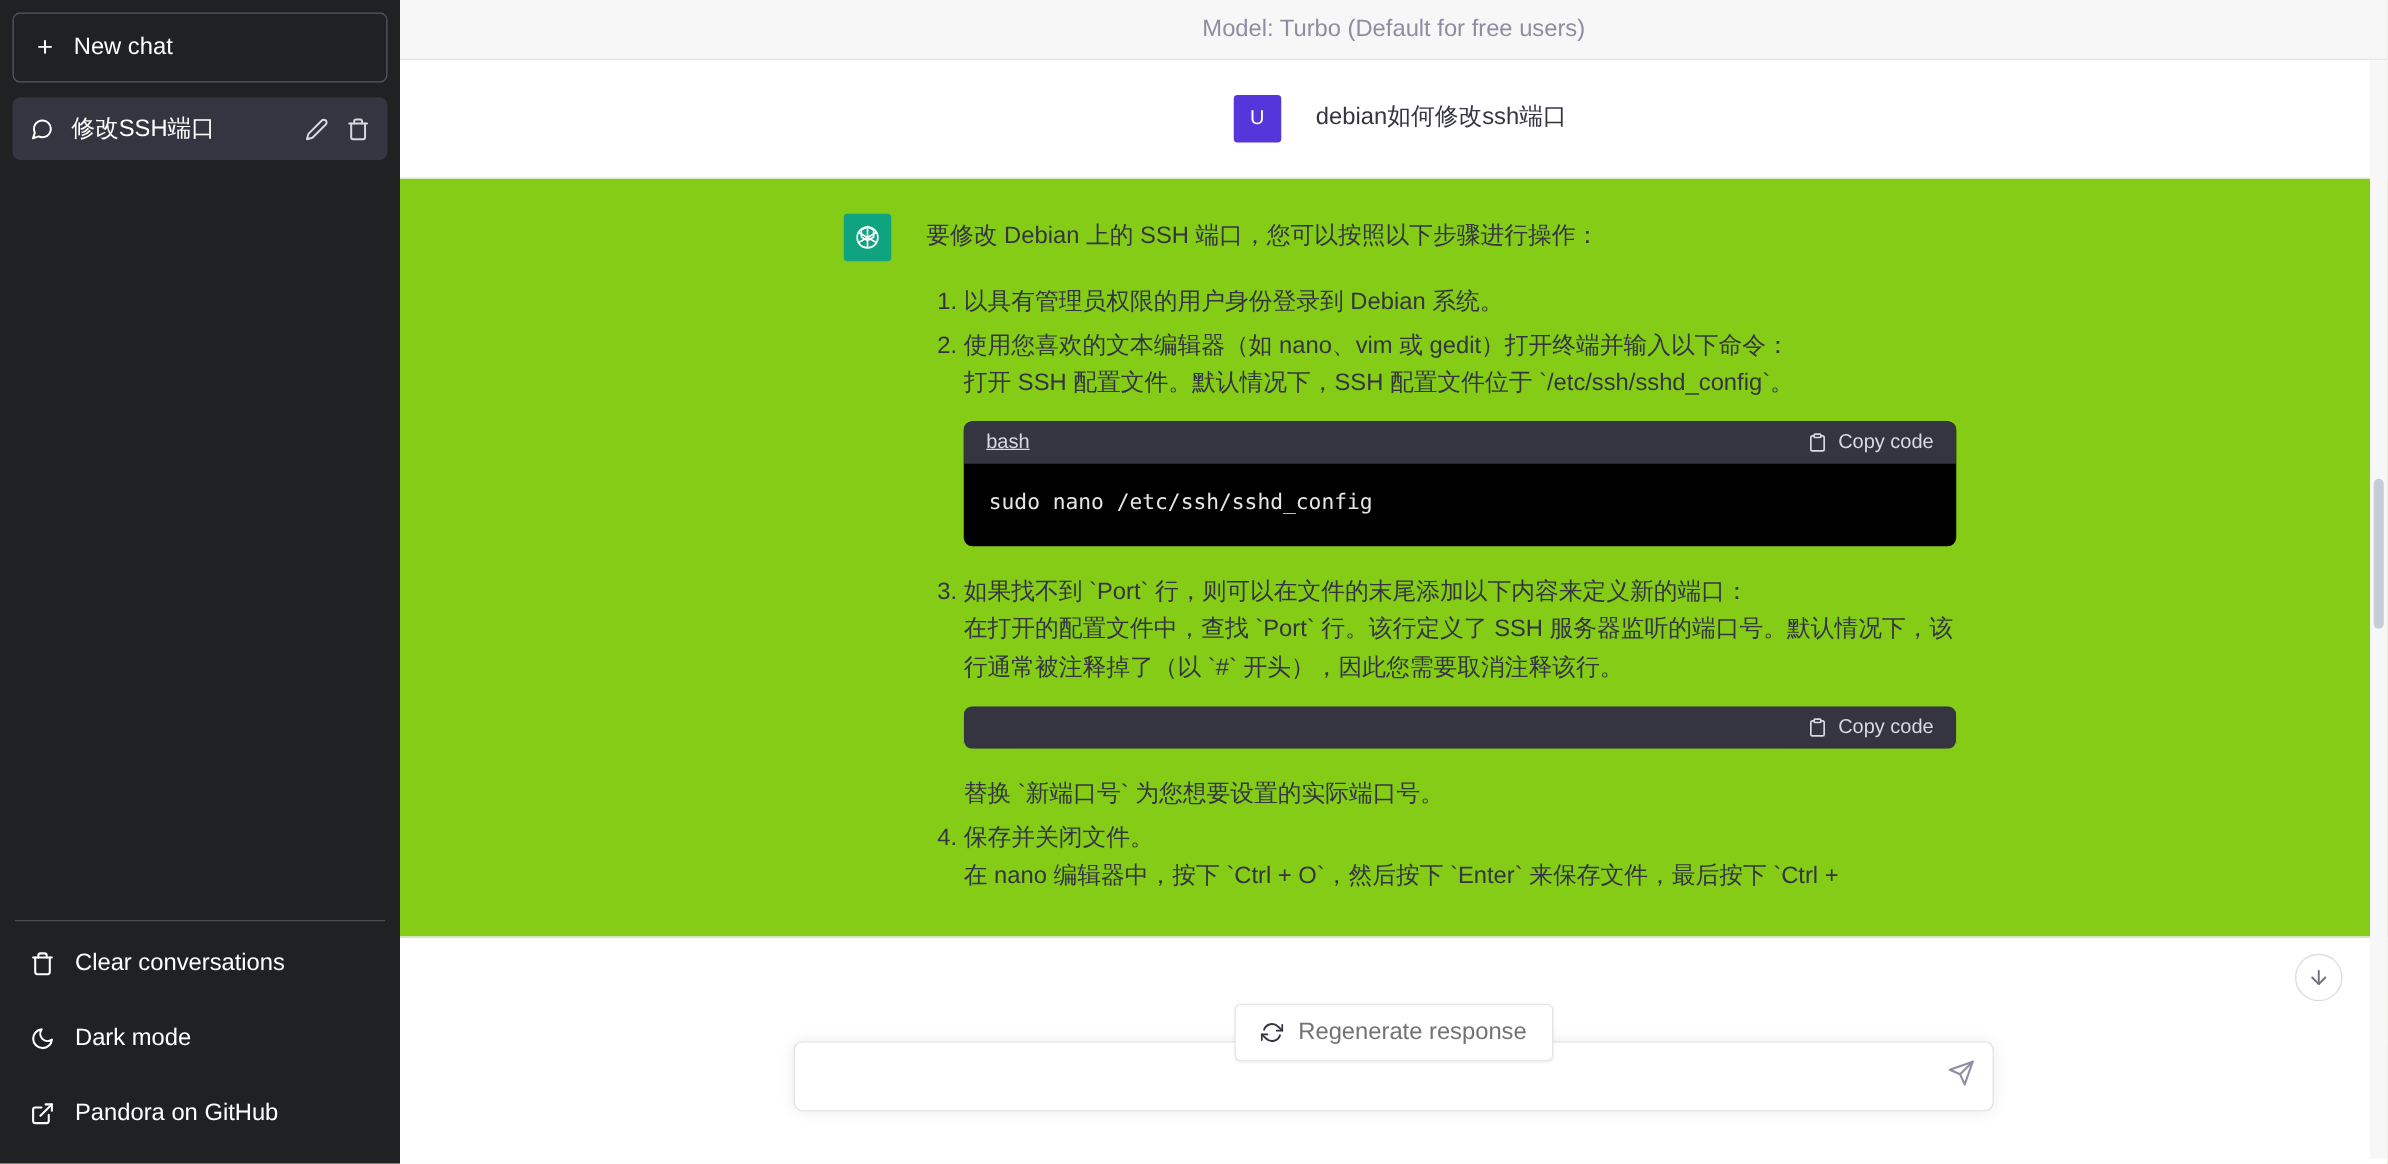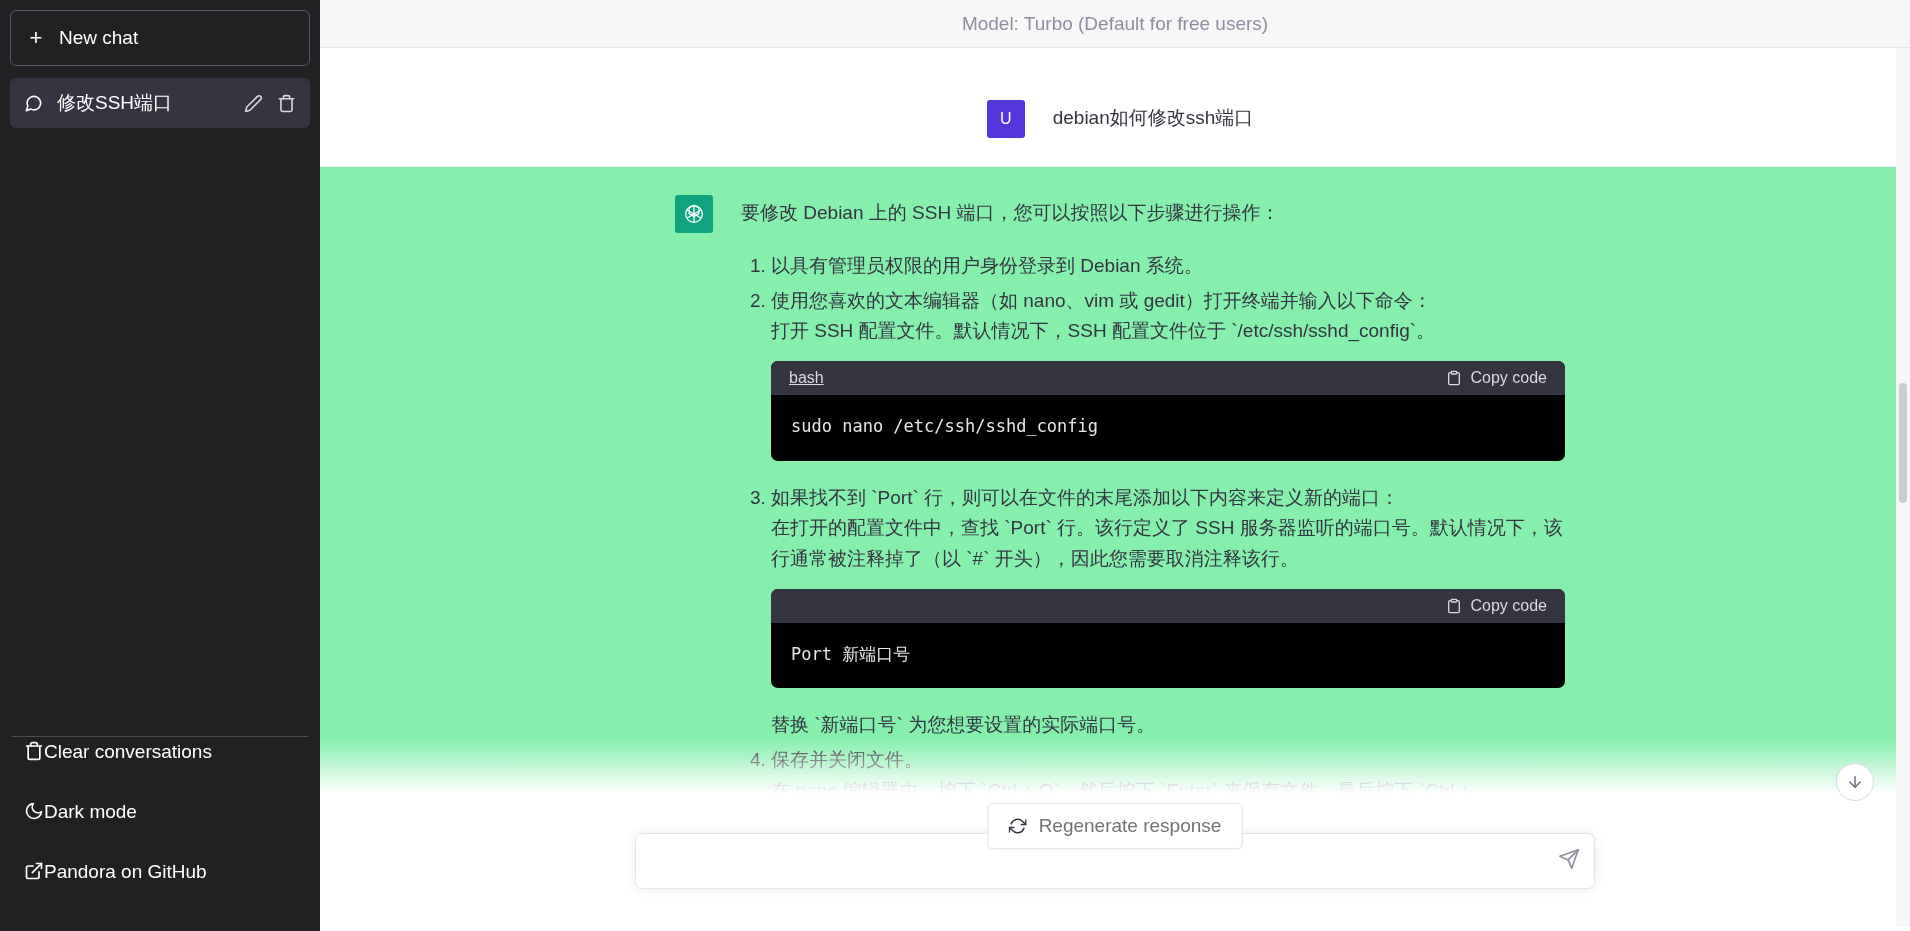--- a/index.html
+++ b/index.html
@@ -36,48 +36,47 @@
     color: #ffffff; font-size: 19px; cursor: pointer;
     position: relative;
   }
   .convo-label { flex: 1 1 auto; white-space: nowrap; overflow: hidden; }
   .convo-actions { display: flex; align-items: center; gap: 14px; }
   .icon { display: inline-flex; align-items: center; justify-content: center; }
   .icon svg { display: block; }
   .spacer { flex: 1 1 auto; }
   .sb-divider { height: 1px; background: #4d4d4f; margin: 0 2px 4px 2px; }
   .sb-item {
-    display: flex; align-items: flex-start; 
+    display: flex; align-items: center; gap: 16px;
     height: 60px; padding: 0 14px;
     color: #ffffff; font-size: 19px; cursor: pointer;
   }
 
   
   .main {
     flex: 1 1 auto; height: 931px;
     background: #ffffff;
     position: relative;
     display: flex; flex-direction: column;
     overflow: hidden;
-    gap: 24px;
   }
   .model-header {
     height: 48px; flex: 0 0 48px;
     background: #f7f7f8;
     border-bottom: 1px solid #e5e5e5;
     display: flex; align-items: center; justify-content: center;
     color: #8e8ea0; font-size: 19px;
   }
   .thread {
     flex: 1 1 auto; position: relative; overflow: hidden;
     background: #ffffff;
   }
   .msg { display: flex; width: 100%; padding: 28px 0; }
   .msg-user { background: #ffffff; border-bottom: 1px solid #ececf1; }
-  .msg-assistant { background: #86efac; border-bottom: 1px solid #ececf1; }
+  .msg-assistant { background: #84cc16; border-bottom: 1px solid #ececf1; }
   .msg-inner {
     display: flex; gap: 28px;
     max-width: 900px; margin: 0 auto;
     padding-left: 10px;
   }
   .avatar {
     width: 38px; height: 38px; flex: 0 0 38px;
     border-radius: 3px;
     display: flex; align-items: center; justify-content: center;
     color: #ffffff; font-size: 16px;
@@ -307,21 +306,20 @@
                     <span class="copy-btn">
                       <span class="icon">
                         <svg width="16" height="16" viewBox="0 0 24 24" fill="none" stroke="#d9d9e3" stroke-width="2" stroke-linecap="round" stroke-linejoin="round">
                             <path d="M16 4h2a2 2 0 0 1 2 2v14a2 2 0 0 1-2 2H6a2 2 0 0 1-2-2V6a2 2 0 0 1 2-2h2"></path>
                             <rect x="8" y="2" width="8" height="4" rx="1" ry="1"></rect>
                           </svg>
                       </span>
                       <span>Copy code</span>
                     </span>
                   </div>
-                  <div class="code-body">Port 新端口号</div>
                 </div>
 
                 <div>替换 `新端口号` 为您想要设置的实际端口号。</div>
               </li>
               <li>
                 <div>保存并关闭文件。</div>
                 <div class="fadeline">在 nano 编辑器中，按下 `Ctrl + O`，然后按下 `Enter` 来保存文件，最后按下 `Ctrl +</div>
               </li>
             </ol>
           </div>

